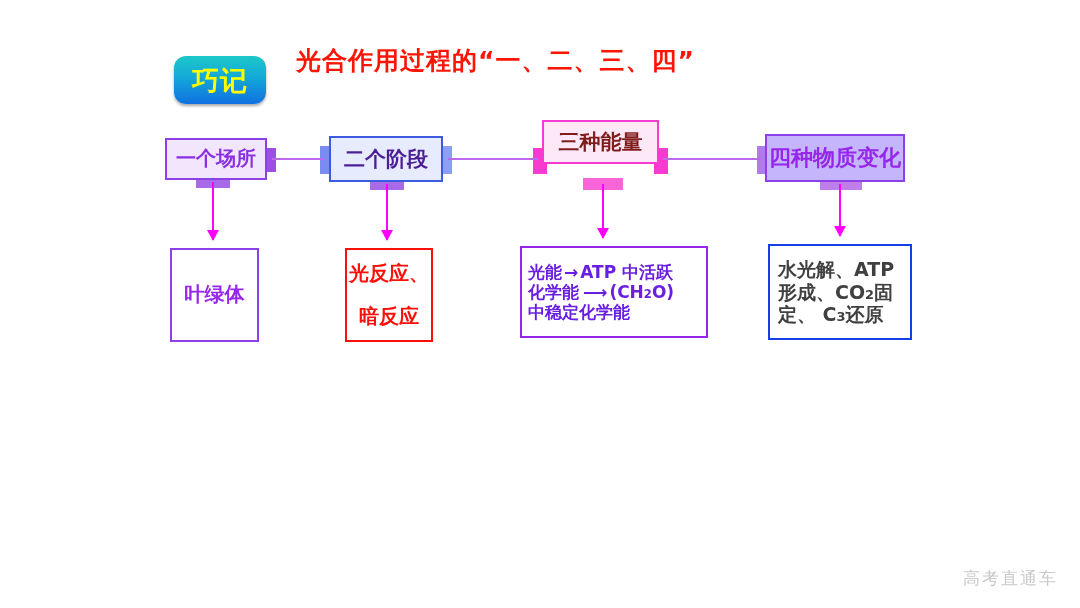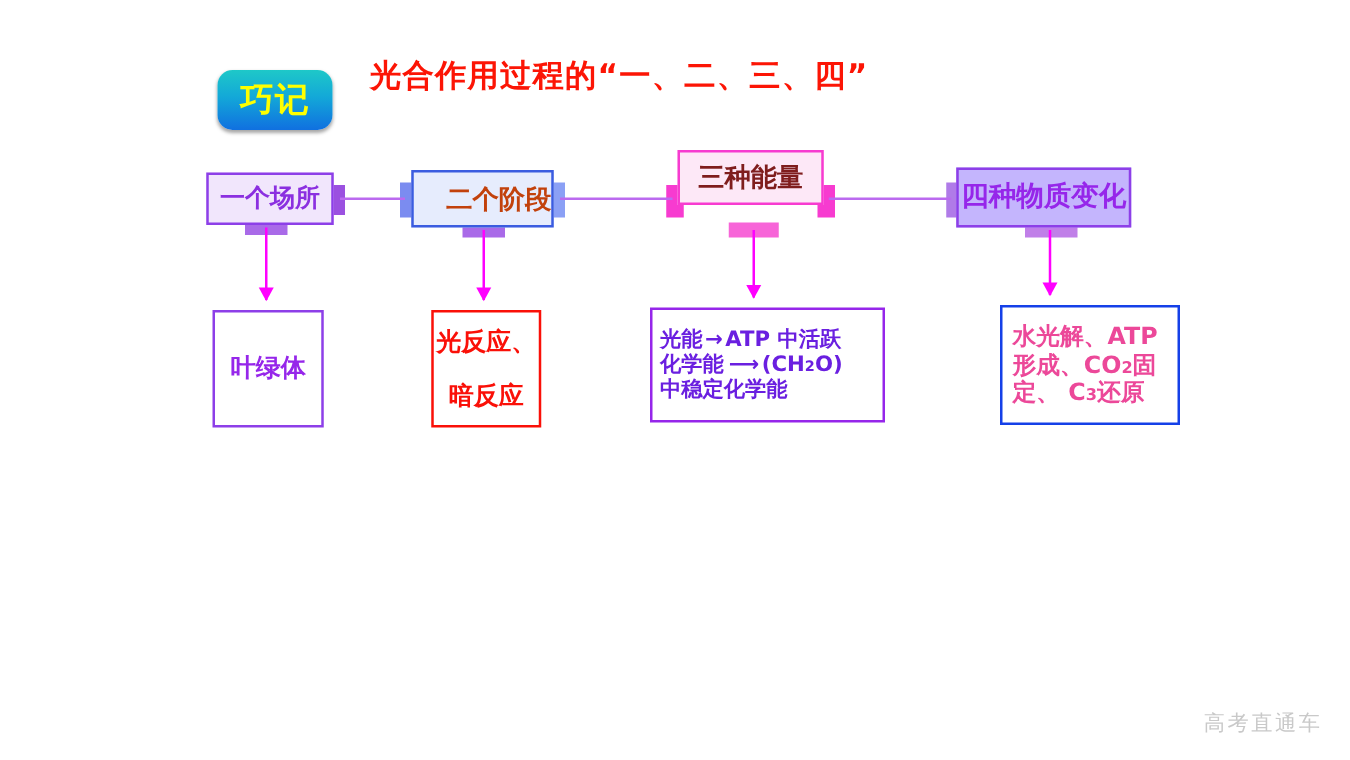--- a/index.html
+++ b/index.html
@@ -91,38 +91,38 @@
     height: 0;
     border-left: 6px solid transparent;
     border-right: 6px solid transparent;
     border-top: 11px solid #ff00ff;
   }
 
   
   #n-top-1 { left:165px; top:138px; width:102px; height:42px;
              border:2px solid #8d3fe8; background:#f1e6fc; color:#8b2fe0; font-size:20px; }
   #n-top-2 { left:329px; top:136px; width:114px; height:46px;
-             border:2px solid #3b5ce0; background:#e6ecfd; color:#c2410c; font-size:21px;justify-content:flex-end; }
+             border:2px solid #3b5ce0; background:#e6ecfd; color:#4c1d95; font-size:21px; }
   #n-top-3 { left:542px; top:120px; width:117px; height:44px;
              border:2px solid #f73bd0; background:#fde8f7; color:#7f1d1d; font-size:21px; }
   #n-top-4 { left:765px; top:134px; width:140px; height:48px;
              border:2px solid #8d3fe8; background:#c4b5fd; color:#9626ea; font-size:22px; }
 
   
   #n-bot-1 { left:170px; top:248px; width:89px; height:94px;
              border:2px solid #8d3fe8; background:#ffffff; color:#9626ea; font-size:20px; }
   #n-bot-2 { left:345px; top:248px; width:88px; height:94px;
              border:2px solid #fa1008; background:#ffffff; color:#fa1008; font-size:20px;
              flex-direction:column;gap:19px; }
   #n-bot-3 { left:520px; top:246px; width:188px; height:92px;
              border:2px solid #9626ea; background:#ffffff; color:#6a1fe0; font-size:17px;
              flex-direction:column; align-items:flex-start; padding:6px 6px; }
   #n-bot-4 { left:768px; top:244px; width:144px; height:96px;
-             border:2px solid #1540e8; background:#ffffff; color:#ec4899; font-size:19px;
-             flex-direction:column; align-items:flex-start; padding:3px 8px;margin-left:32px; }
+             border:2px solid #1540e8; background:#ffffff; color:#404040; font-size:19px;
+             flex-direction:column; align-items:flex-start; padding:3px 8px; }
 
   .line-row { display:flex; align-items:baseline; white-space:nowrap; }
   .sub { font-size: 0.68em; vertical-align: sub; }
   .arrow-glyph { padding: 0 2px; }
   .arrow-long { letter-spacing: -2px; padding: 0 4px; }
 
   
   #nub-1r { left:262px; top:148px; width:14px; height:24px; background:#9b51e0; }
   #nub-2l { left:320px; top:146px; width:14px; height:28px; background:#7b8cf0; }
   #nub-2r { left:438px; top:146px; width:14px; height:28px; background:#8ba0f5; }

